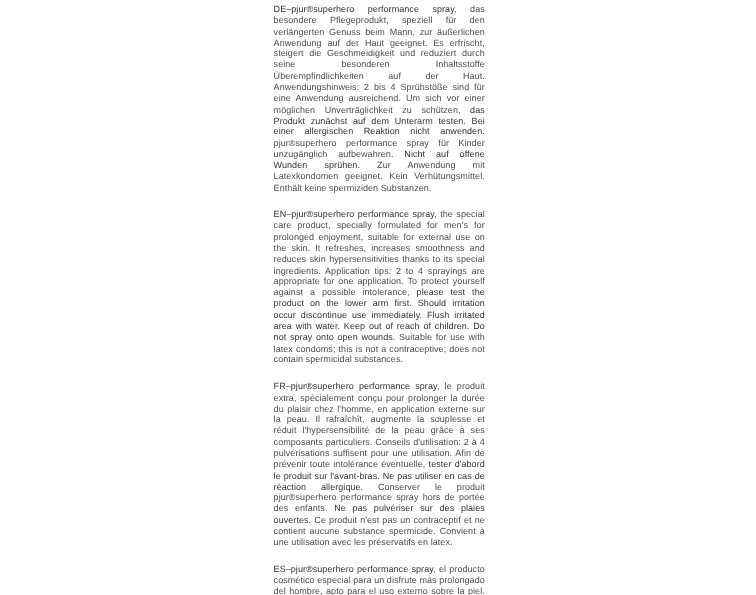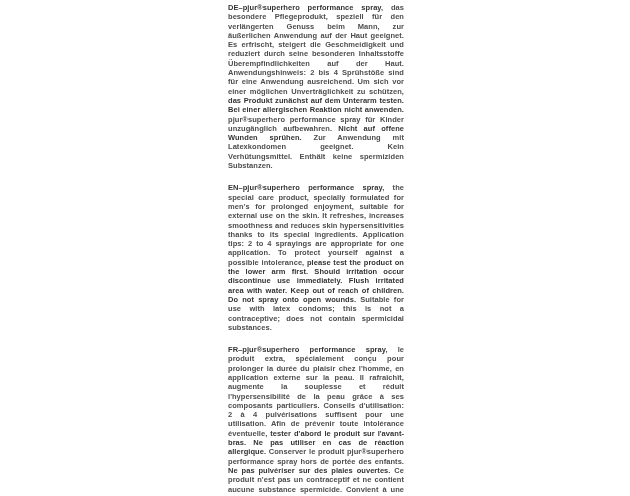--- a/index.html
+++ b/index.html
@@ -34,25 +34,25 @@
     letter-spacing: 0.05px;
   }
   .text-column p {
     margin: 0 0 13px 0;
     padding: 0;
   }
   .text-column p:last-child {
     margin-bottom: 0;
   }
   .seg-bold {
-    font-weight: bold;
+    font-weight: normal;
     color: #333333;
   }
   .seg-regular {
-    font-weight: bold;
+    font-weight: normal;
   }
 </style>
 </head>
 <body>
 
 <div class="sheet">
   <div class="text-column" id="text-column">
       <p lang="de"><span class="seg-bold">DE–pjur®superhero performance spray</span><span class="seg-regular">, das besondere Pflegeprodukt, speziell für den verlängerten Genuss beim Mann, zur äußerlichen Anwendung auf der Haut geeignet. Es erfrischt, steigert die Geschmeidigkeit und reduziert durch seine besonderen Inhaltsstoffe Überempfindlichkeiten auf der Haut. Anwendungshinweis: 2 bis 4 Sprühstöße sind für eine Anwendung ausreichend. Um sich vor einer möglichen Unverträglichkeit zu schützen, </span><span class="seg-bold">das Produkt zunächst auf dem Unterarm testen. Bei einer allergischen Reaktion nicht anwenden.</span><span class="seg-regular"> pjur®superhero performance spray für Kinder unzugänglich aufbewahren. </span><span class="seg-bold">Nicht auf offene Wunden sprühen.</span><span class="seg-regular"> Zur Anwendung mit Latexkondomen geeignet. Kein Verhütungsmittel. Enthält keine spermiziden Substanzen.</span></p>
       <p lang="en"><span class="seg-bold">EN–pjur®superhero performance spray</span><span class="seg-regular">, the special care product, specially formulated for men's for prolonged enjoyment, suitable for external use on the skin. It refreshes, increases smoothness and reduces skin hypersensitivities thanks to its special ingredients. Application tips: 2 to 4 sprayings are appropriate for one application. To protect yourself against a possible intolerance, </span><span class="seg-bold">please test the product on the lower arm first. Should irritation occur discontinue use immediately. Flush irritated area with water. Keep out of reach of children. Do not spray onto open wounds.</span><span class="seg-regular"> Suitable for use with latex condoms; this is not a contraceptive; does not contain spermicidal substances.</span></p>
       <p lang="fr"><span class="seg-bold">FR–pjur®superhero performance spray</span><span class="seg-regular">, le produit extra, spécialement conçu pour prolonger la durée du plaisir chez l'homme, en application externe sur la peau. Il rafraîchît, augmente la souplesse et réduit l'hypersensibilité de la peau grâce à ses composants particuliers. Conseils d'utilisation: 2 à 4 pulvérisations suffisent pour une utilisation. Afin de prévenir toute intolérance éventuelle, </span><span class="seg-bold">tester d'abord le produit sur l'avant-bras. Ne pas utiliser en cas de réaction allergique.</span><span class="seg-regular"> Conserver le produit pjur®superhero performance spray hors de portée des enfants. </span><span class="seg-bold">Ne pas pulvériser sur des plaies ouvertes.</span><span class="seg-regular"> Ce produit n'est pas un contraceptif et ne contient aucune substance spermicide. Convient à une utilisation avec les préservatifs en latex.</span></p>

